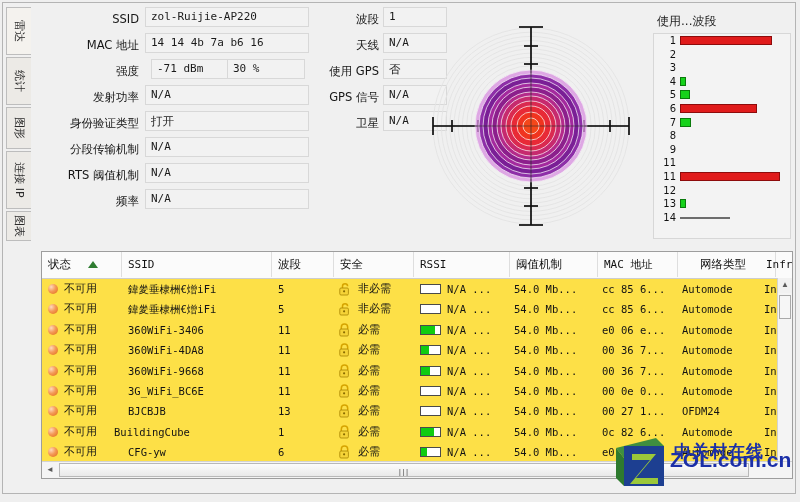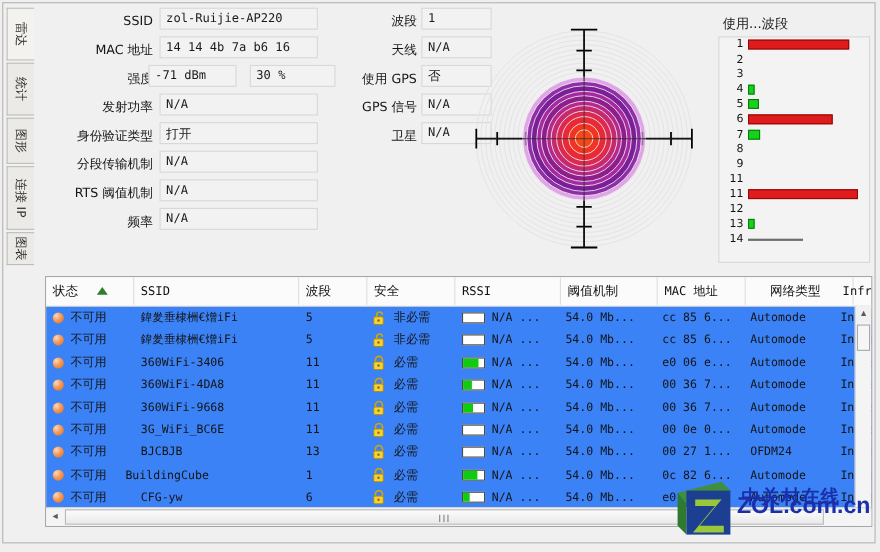--- a/index.html
+++ b/index.html
@@ -63,22 +63,22 @@
     font-family:"DejaVu Sans Mono","Liberation Mono",monospace;
     font-size:11px;
     color:#1a1a1a;
     white-space:nowrap;
     overflow:hidden;
   }
   .fbox.cjk{font-family:"DejaVu Sans",sans-serif;font-size:11.5px;}
 
   
   .colL .flabel{left:0;width:104px;}
-  .colL .fbox{left:110px;width:144px;}
-  .colL .fbox.half1{left:100px;width:80px;}
+  .colL .fbox{left:110px;width:164px;}
+  .colL .fbox.half1{left:116px;width:80px;}
   .colL .fbox.half2{left:192px;width:78px;}
 
   
   .colR{position:absolute;left:282px;top:0;width:130px;}
   .colR .flabel{left:0;width:62px;}
   .colR .fbox{left:66px;width:64px;}
 
   
   .radar{position:absolute;left:418px;top:6px;width:220px;height:234px;}
 
@@ -136,21 +136,21 @@
     overflow:hidden;
     cursor:pointer;
   }
   .th.mono{font-family:"DejaVu Sans Mono","Liberation Mono",monospace;font-size:11px;}
   .sortarrow{
     position:absolute;left:46px;top:9px;
     width:0;height:0;
     border-left:5px solid transparent;border-right:5px solid transparent;
     border-bottom:7px solid #2f7d32;
   }
-  .tbody{position:relative;height:184px;overflow:hidden;background:#3b82f6;}
+  .tbody{position:relative;height:184px;overflow:hidden;background:#fde047;}
   .trow{position:relative;height:20.4px;cursor:default;}
   .td{
     position:absolute;top:0;height:20px;line-height:20px;
     font-family:"DejaVu Sans Mono","Liberation Mono",monospace;
     font-size:10.5px;color:#141414;
     white-space:nowrap;overflow:hidden;
   }
   .td.cjk{font-family:"DejaVu Sans",sans-serif;font-size:11px;}
   .statusdot{
     position:absolute;left:6px;top:5px;width:10px;height:10px;

